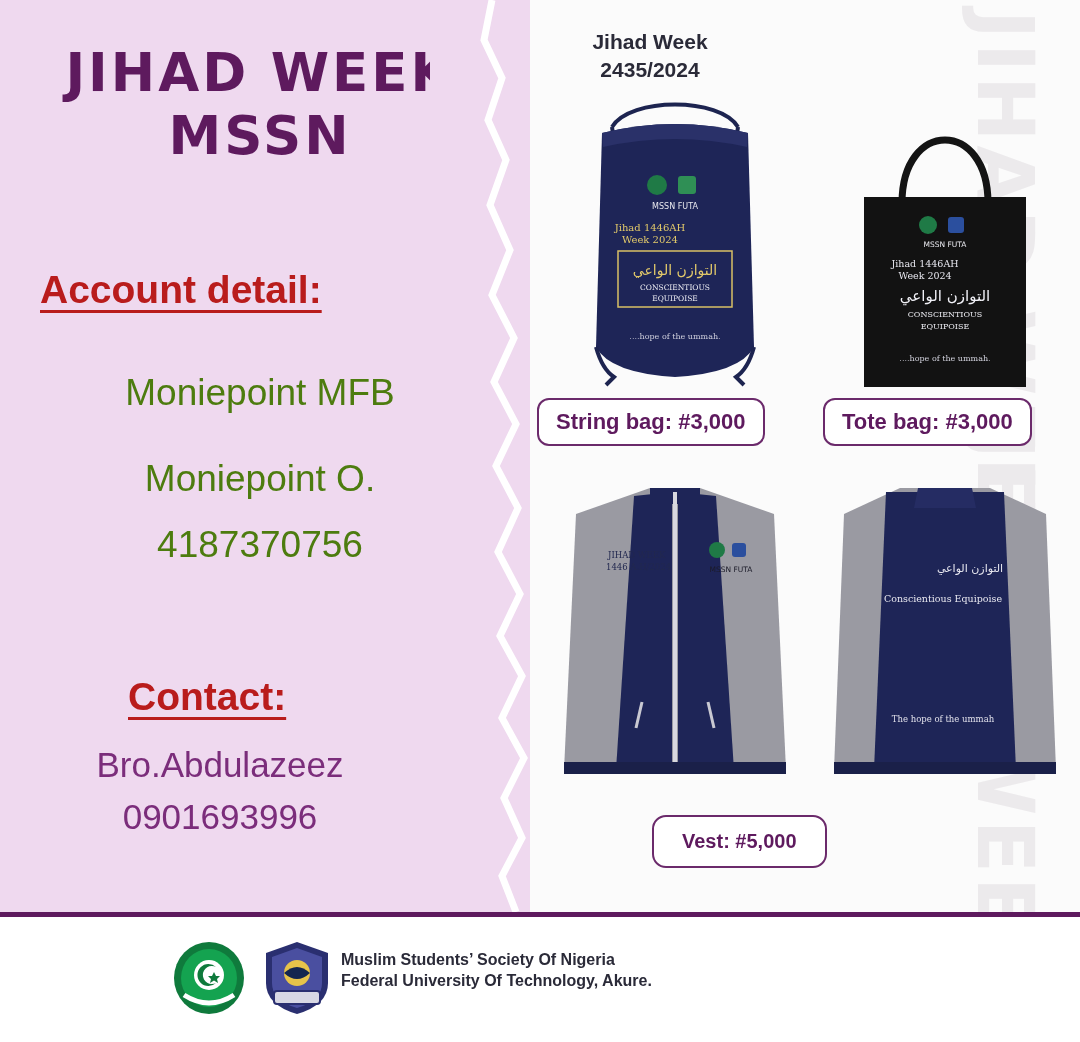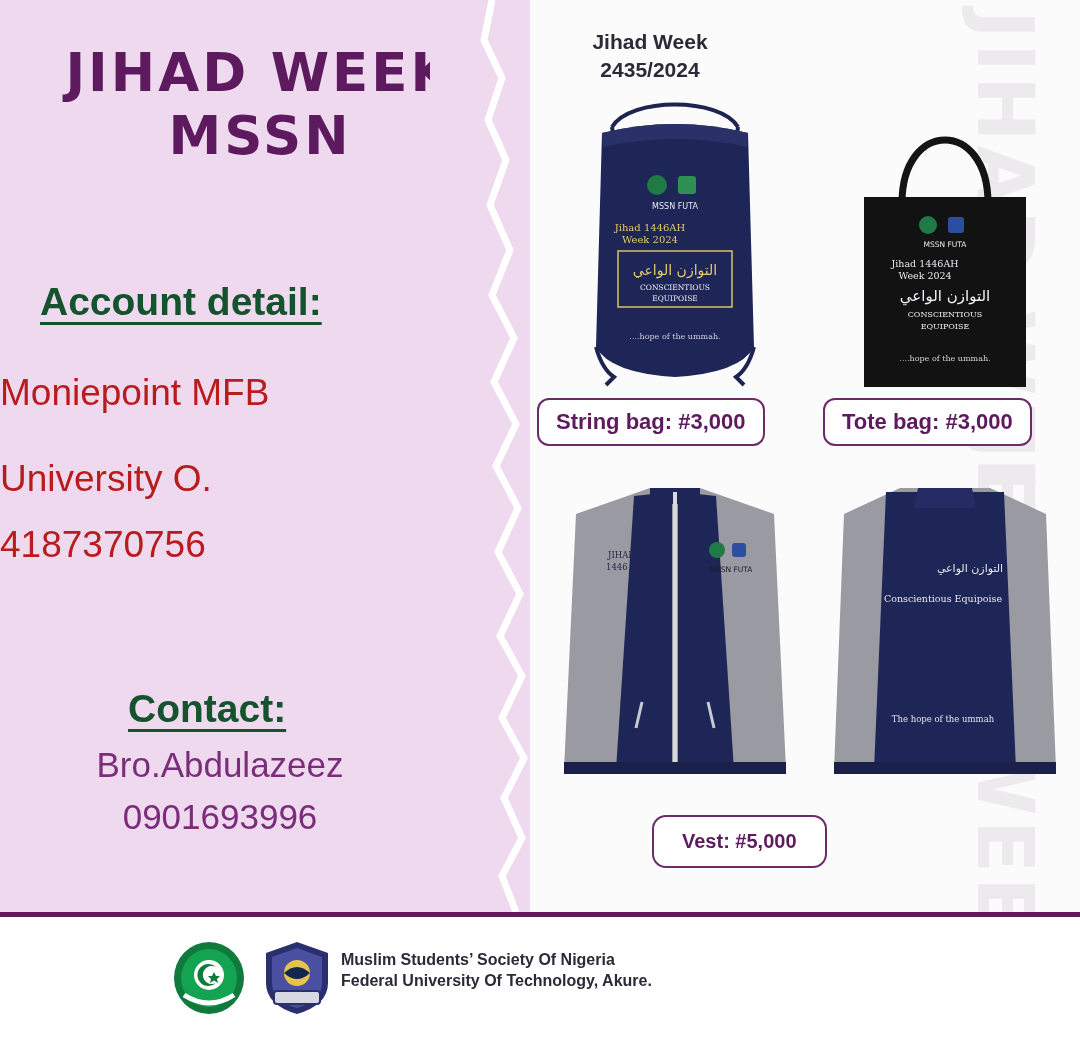--- a/index.html
+++ b/index.html
@@ -47,35 +47,35 @@
     font-family: "DejaVu Sans", sans-serif;
     font-weight: bold;
     font-size: 53px;
     line-height: 1.18;
     letter-spacing: 3px;
   }
   #headline .l2 { display: block; }
 
   .section-title {
     position: absolute;
-    color: #14532d;
+    color: #b91c1c;
     font-weight: bold;
     font-size: 39px;
     text-decoration: underline;
     text-underline-offset: 7px;
     text-decoration-thickness: 3px;
-    margin-top: 12px;
   }
   #account-title { left: 40px; top: 268px; }
   #contact-title { left: 128px; top: 675px; }
 
   .detail-line {
     position: absolute;
     width: 520px;
-    color: #b91c1c;
+    text-align: center;
+    color: #4d7c0f;
     font-size: 37px;
   }
   #bank-name    { left: 0; top: 372px; }
   #account-name { left: 0; top: 458px; }
   #account-num  { left: 0; top: 524px; }
 
   .contact-line {
     position: absolute;
     width: 460px;
     text-align: center;
@@ -192,21 +192,21 @@
   <div id="left-panel">
 
     <div id="headline">
       <span>JIHAD WEEK</span>
       <span class="l2">MSSN</span>
     </div>
 
     <div class="section-title" id="account-title">Account detail:</div>
 
     <div class="detail-line" id="bank-name">Moniepoint MFB</div>
-    <div class="detail-line" id="account-name">University O.</div>
+    <div class="detail-line" id="account-name">Moniepoint O.</div>
     <div class="detail-line" id="account-num">4187370756</div>
 
     <div class="section-title" id="contact-title">Contact:</div>
     <div class="contact-line" id="contact-name">Bro.Abdulazeez</div>
     <div class="contact-line" id="contact-num">0901693996</div>
   </div>
 
   <svg id="torn-edge" viewBox="0 0 130 912" preserveAspectRatio="none">
     <path d="M0,0 L62,0 L54,40 L72,78 L58,120 L76,160 L60,205 L80,250 L62,295
              L84,338 L64,382 L86,424 L66,466 L88,508 L68,552 L90,594 L70,636

